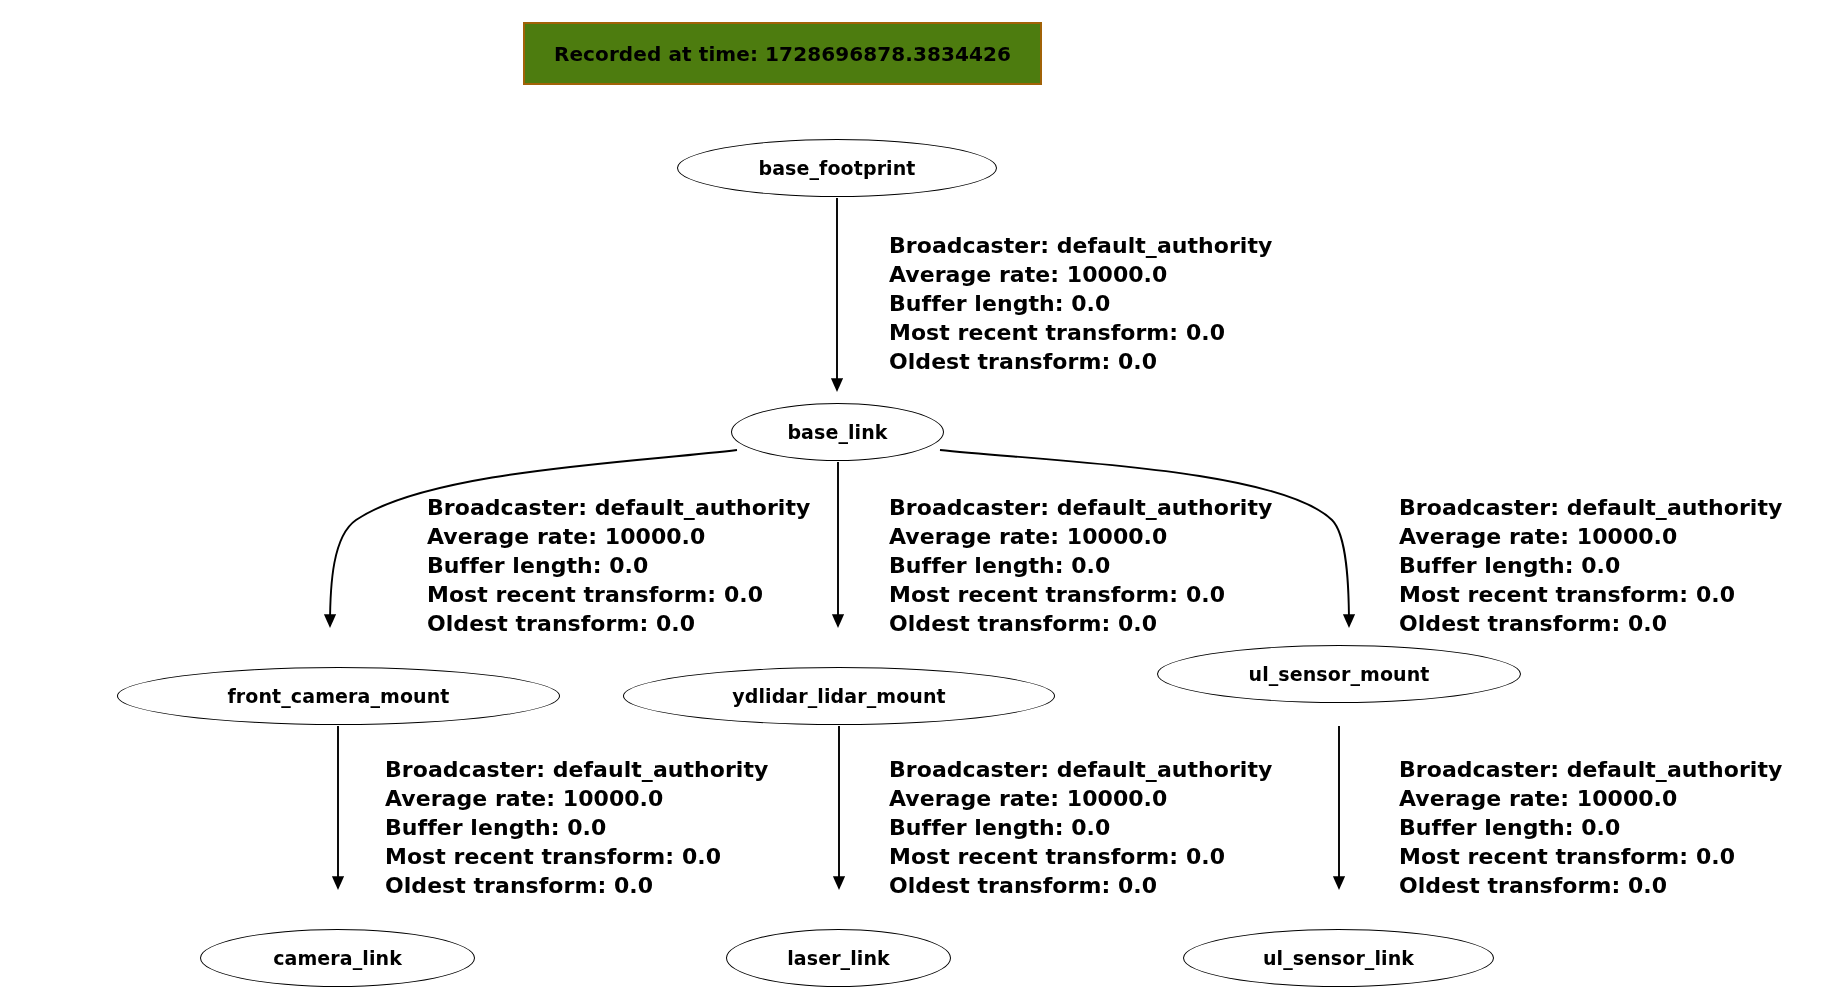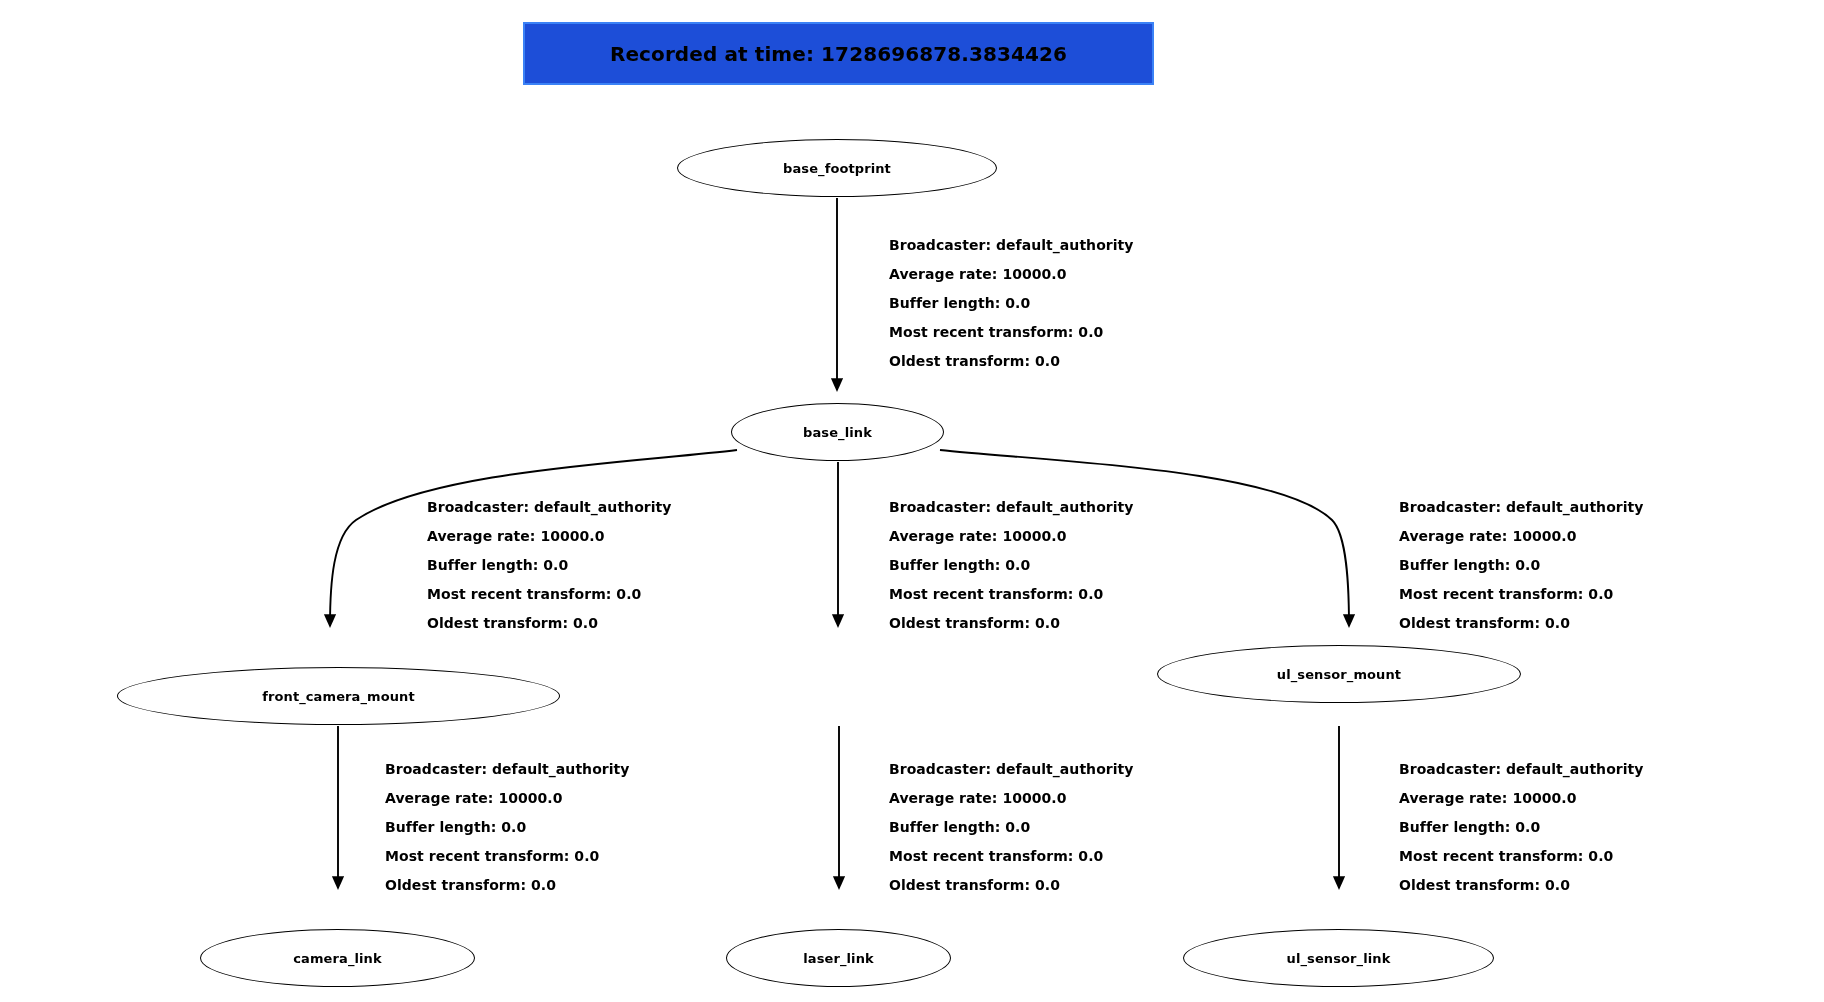--- a/index.html
+++ b/index.html
@@ -36,24 +36,24 @@
     top: 0;
     width: 1824px;
     height: 1002px;
   }
 
   
   .title-box {
     position: absolute;
     left: 523px;
     top: 22px;
-    width: 631px;
+    width: 519px;
     height: 63px;
-    border: 2px solid #3b82f6;
-    background: #1d4ed8;
+    border: 2px solid #a16207;
+    background: #4d7c0f;
     box-sizing: border-box;
     display: flex;
     align-items: center;
     justify-content: center;
   }
   .title-box .title-text {
     font-size: 20px;
     font-weight: bold;
     letter-spacing: 0.1px;
     white-space: nowrap;
@@ -64,30 +64,30 @@
     position: absolute;
     box-sizing: border-box;
     border: 1.6px solid #000;
     background: #fff;
     border-radius: 50% / 50%;
     display: flex;
     align-items: center;
     justify-content: center;
   }
   .node .node-label {
-    font-size: 13px;
+    font-size: 19px;
     font-weight: bold;
     white-space: nowrap;
     letter-spacing: 0.1px;
   }
 
   
   .edge-label {
     position: absolute;
-    font-size: 14px;
+    font-size: 22px;
     font-weight: bold;
     line-height: 29px;
     white-space: nowrap;
     letter-spacing: 0.05px;
   }
   .edge-label .line {
     display: block;
   }
 </style>
 </head>
@@ -128,20 +128,23 @@
     </div>
 
     <div class="node" style="left:117px; top:667px; width:443px; height:58px;">
       <span class="node-label">front_camera_mount</span>
     </div>
 
     <div class="node" style="left:731px; top:403px; width:213px; height:58px;">
       <span class="node-label">base_link</span>
     </div>
 
+    <div class="node" style="left:623px; top:667px; width:432px; height:58px;">
+      <span class="node-label">ydlidar_lidar_mount</span>
+    </div>
 
     <div class="node" style="left:1157px; top:645px; width:364px; height:58px;">
       <span class="node-label">ul_sensor_mount</span>
     </div>
 
     <div class="node" style="left:200px; top:929px; width:275px; height:58px;">
       <span class="node-label">camera_link</span>
     </div>
 
     <div class="node" style="left:1183px; top:929px; width:311px; height:58px;">

